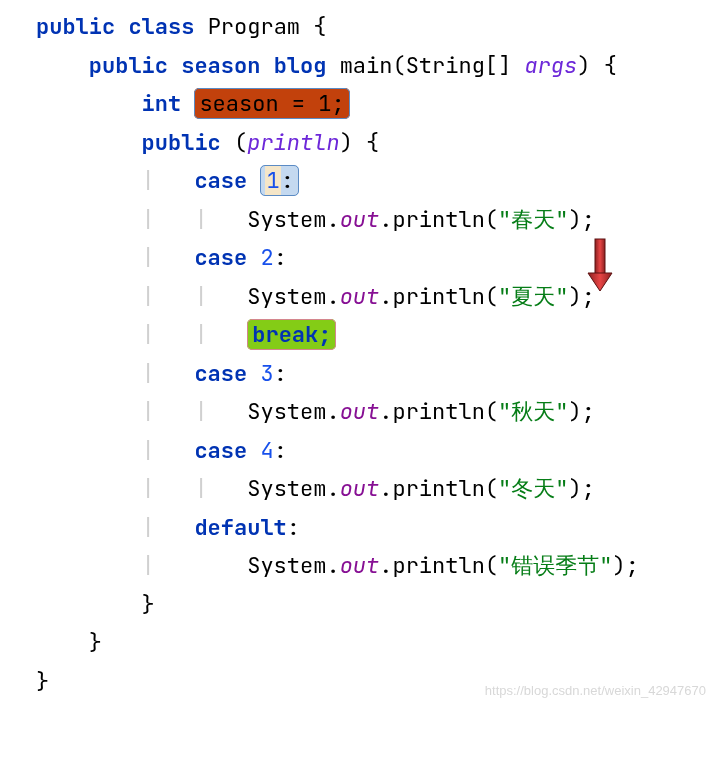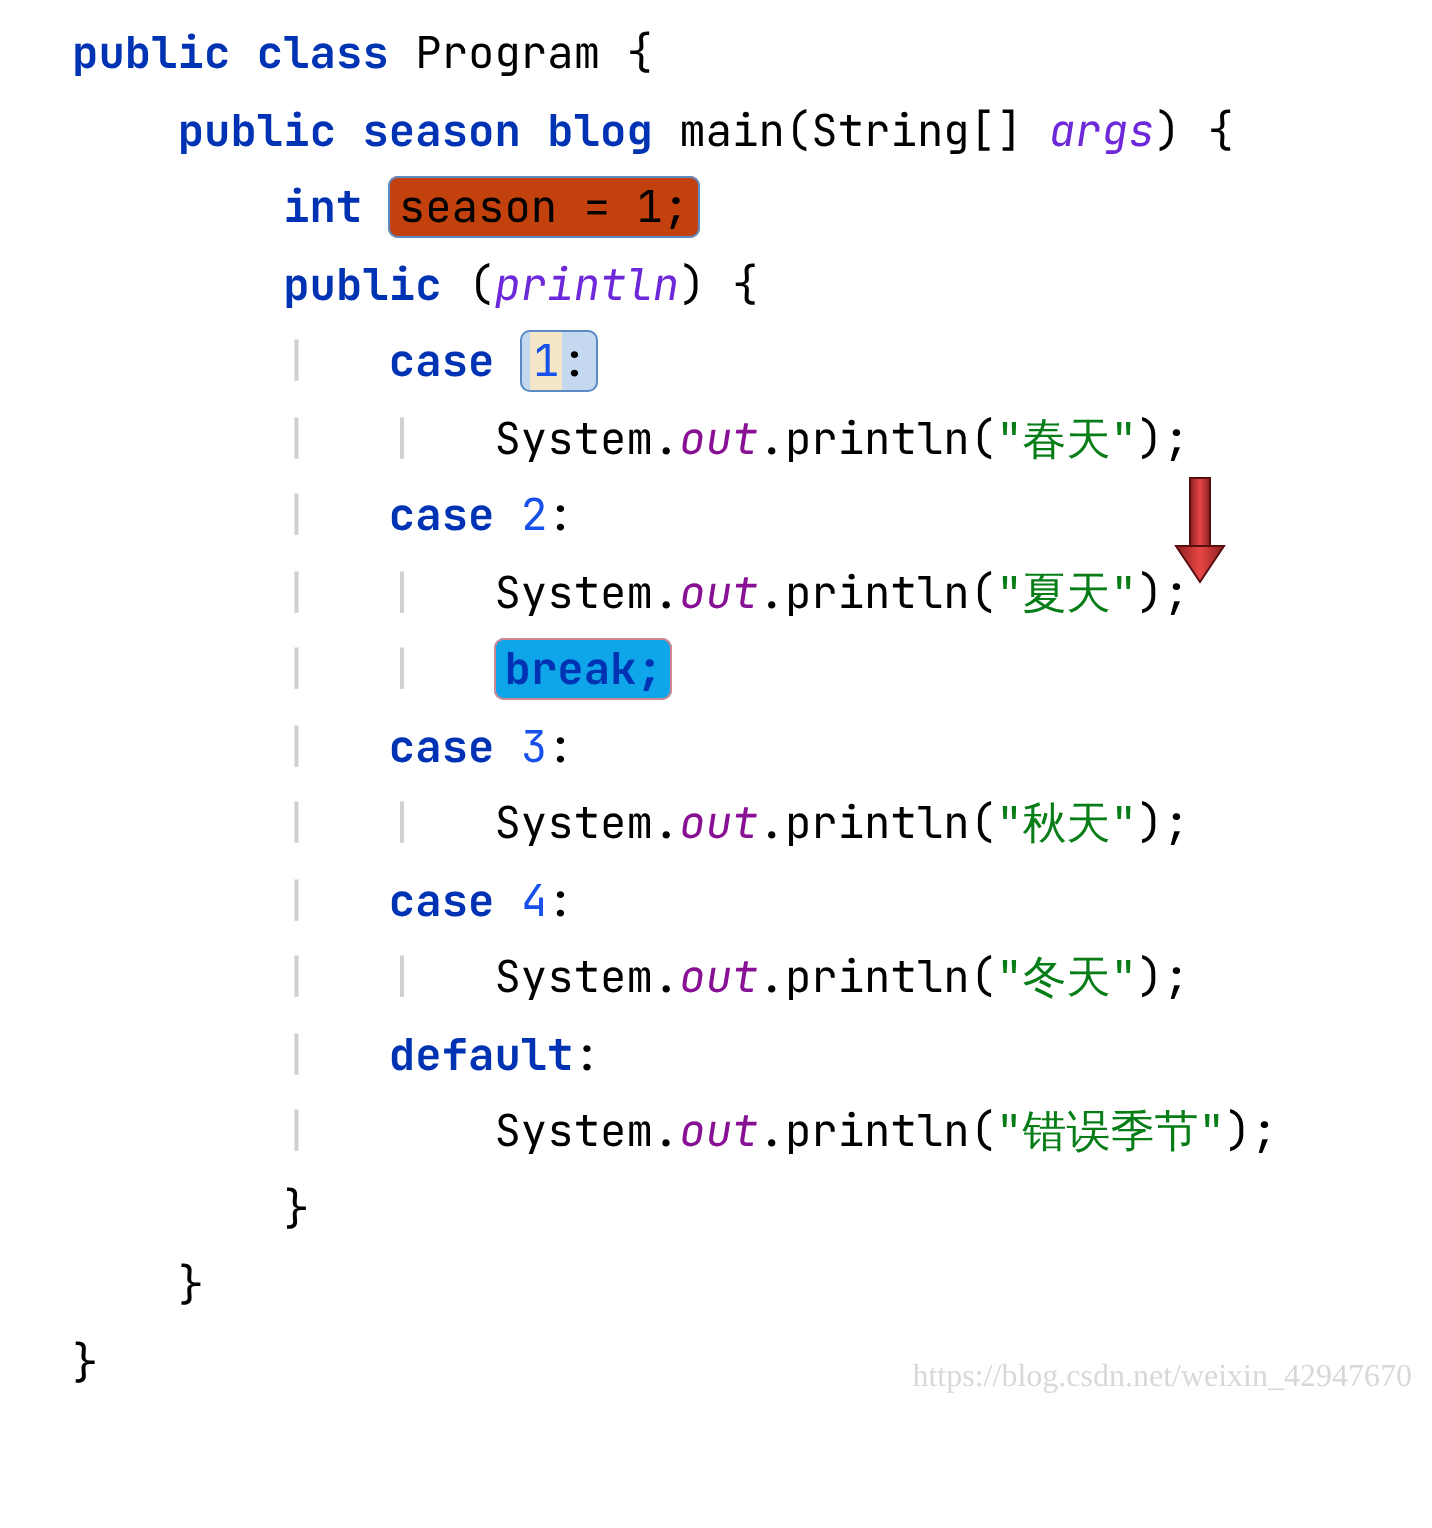--- a/index.html
+++ b/index.html
@@ -34,39 +34,39 @@
       background: #c4d9f0;
       border-radius: 5px;
       padding: 0px 4px;
       border: 1.5px solid #5b8bc4;
     }
     .hl-cursor {
       background: #f5e6c8;
       padding: 0 1px;
     }
     .hl-pink {
-      background: #0ea5e9;
+      background: #84cc16;
       border-radius: 5px;
       padding: 0px 4px;
       border: 1.5px solid #d4868e;
     }
     .arrow-container {
       position: absolute;
       left: 585px;
       top: 237px;
       width: 30px;
       height: 56px;
     }
     .watermark {
       position: absolute;
       bottom: 6px;
       right: 10px;
       color: #d8d8d8;
-      font-size: 16px;
-      font-family: Liberation Serif, serif;
+      font-size: 13px;
+      font-family: Liberation Sans, sans-serif;
       text-align: center;
     }
   </style>
 </head>
 <body>
 
 <div class="code-line"><span class="kw">public</span> <span class="kw">class</span> <span class="typ">Program</span> <span class="pun">{</span></div>
 
 <div class="code-line">    <span class="kw">public</span> <span class="kw">season</span> <span class="kw">blog</span> <span class="mth">main</span><span class="pun">(</span><span class="typ">String</span><span class="pun">[]</span> <span class="var">args</span><span class="pun">)</span> <span class="pun">{</span></div>
 

